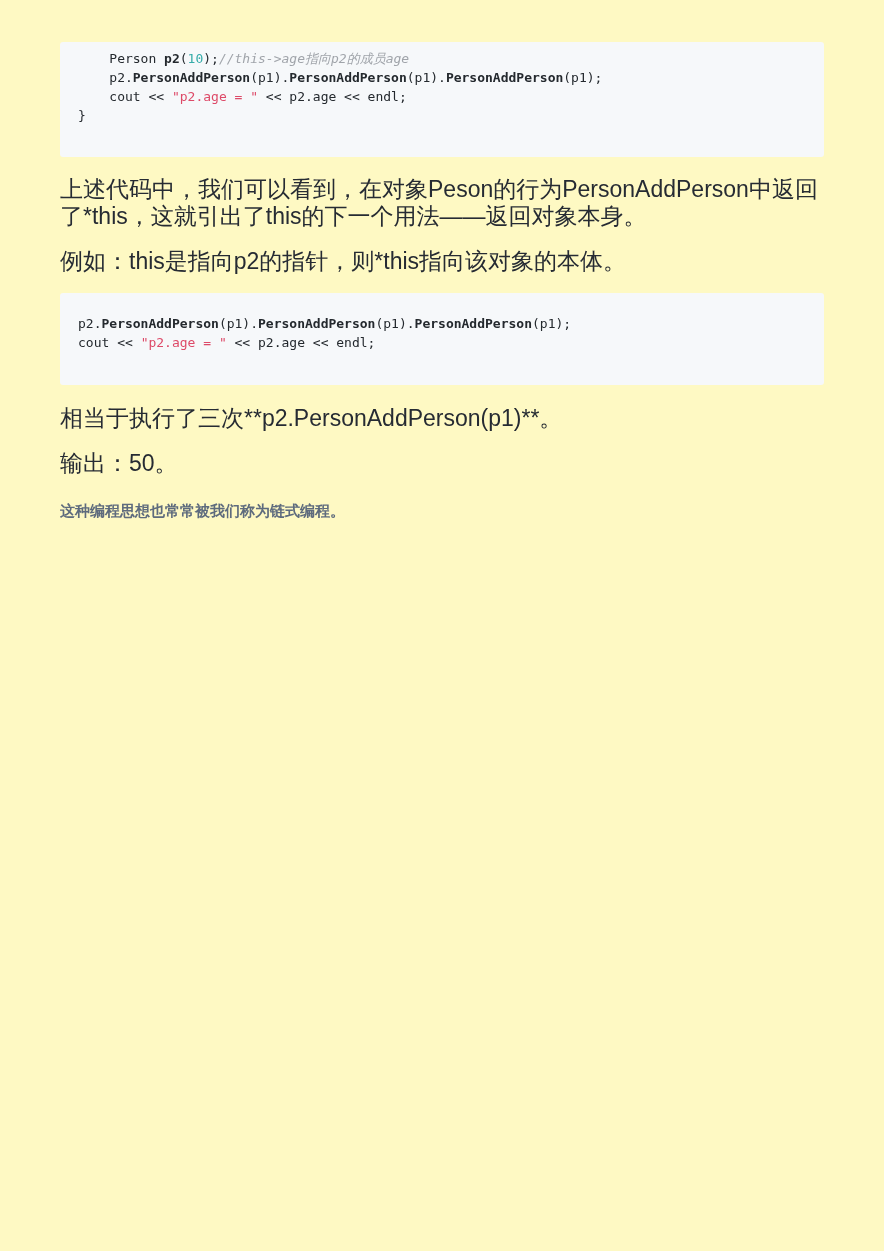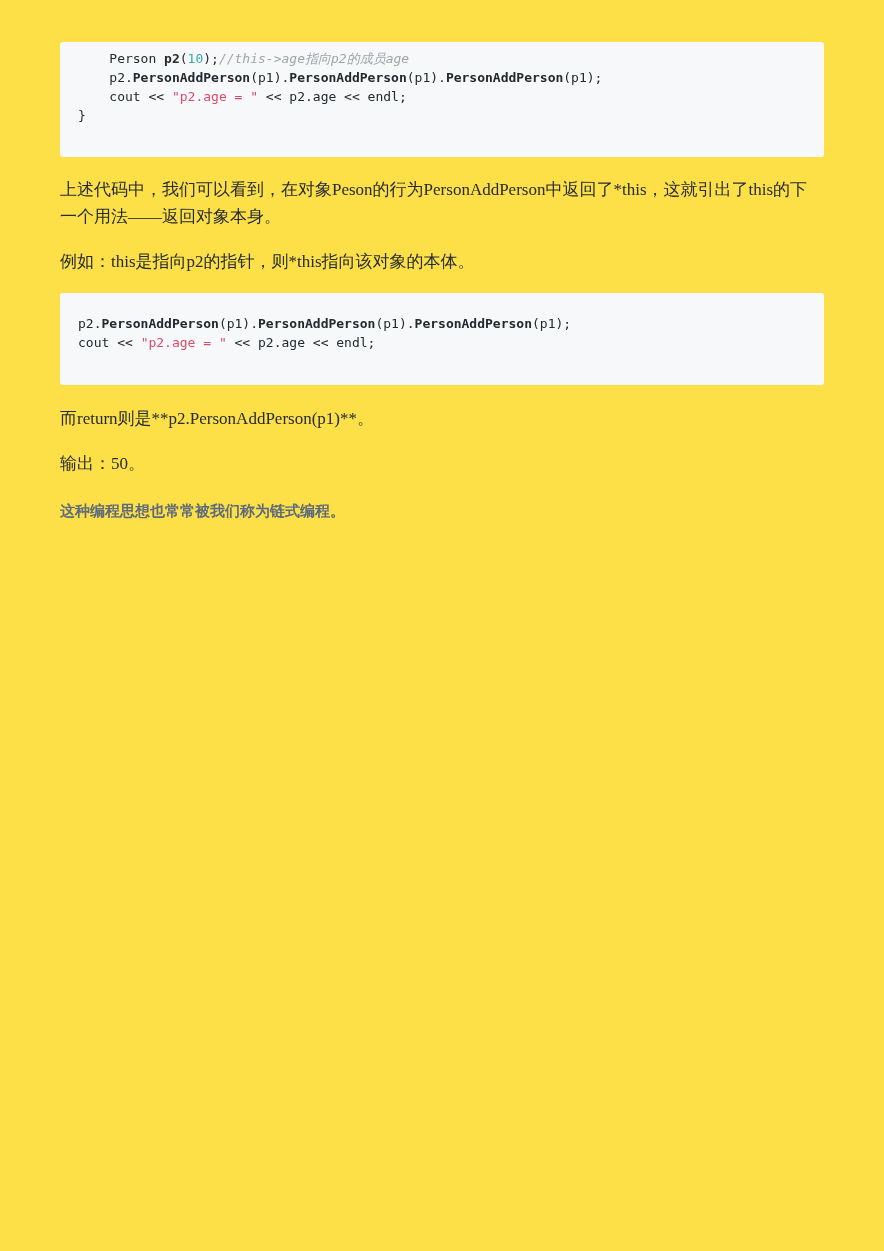--- a/index.html
+++ b/index.html
@@ -12,21 +12,21 @@
     height: 1251px;
     overflow: hidden;
     font-family: "Liberation Sans", "DejaVu Sans", sans-serif;
     color: #262b33;
   }
   .page {
     box-sizing: border-box;
     width: 884px;
     height: 1251px;
     padding: 42px 60px 0 60px;
-    background: #fde047;
+    background: #fef9c3;
   }
   
   .codeblock {
     box-sizing: border-box;
     width: 764px;
     background: #f6f8fa;
     border-radius: 3px;
     font-family: "DejaVu Sans Mono", "Liberation Mono", monospace;
     font-size: 13px;
     line-height: 19px;
@@ -36,24 +36,23 @@
   .cb2 { padding: 21px 20px 33px 18px; margin: 0 0 20px 0; }
   .code-line { white-space: pre; }
   .t-p   { color: #24292e; }
   .t-f   { color: #24292e; font-weight: 700; }
   .t-num { color: #36acaa; }
   .t-str { color: #dd4a68; }
   .t-cmt { color: #a0a4aa; font-style: italic; }
   
   .para {
     margin: 0 0 18px 0;
-    font-size: 17px;
+    font-size: 23px;
     line-height: 27px;
     color: #262b33;
-    font-family: Liberation Serif, serif;
   }
   .note {
     margin: 22px 0 16px 0;
     font-size: 15px;
     line-height: 24px;
     font-weight: 700;
     color: #5e6b7d;
   }
 </style>
 </head>
@@ -69,17 +68,17 @@
   </div>
 
   <p class="para">上述代码中，我们可以看到，在对象Peson的行为PersonAddPerson中返回了*this，这就引出了this的下一个用法——返回对象本身。</p>
   <p class="para">例如：this是指向p2的指针，则*this指向该对象的本体。</p>
 
   <div class="codeblock cb2">
     <div class="code-line"><span class="t-p">p2.</span><span class="t-f">PersonAddPerson</span><span class="t-p">(p1).</span><span class="t-f">PersonAddPerson</span><span class="t-p">(p1).</span><span class="t-f">PersonAddPerson</span><span class="t-p">(p1);</span></div>
     <div class="code-line"><span class="t-p">cout &lt;&lt; </span><span class="t-str">"p2.age = "</span><span class="t-p"> &lt;&lt; p2.age &lt;&lt; endl;</span></div>
   </div>
 
-  <p class="para">而return则是**p2.PersonAddPerson(p1)**。</p>
+  <p class="para">相当于执行了三次**p2.PersonAddPerson(p1)**。</p>
   <p class="para">输出：50。</p>
   <p class="note">这种编程思想也常常被我们称为链式编程。</p>
 
 </div>
 
 </body></html>

